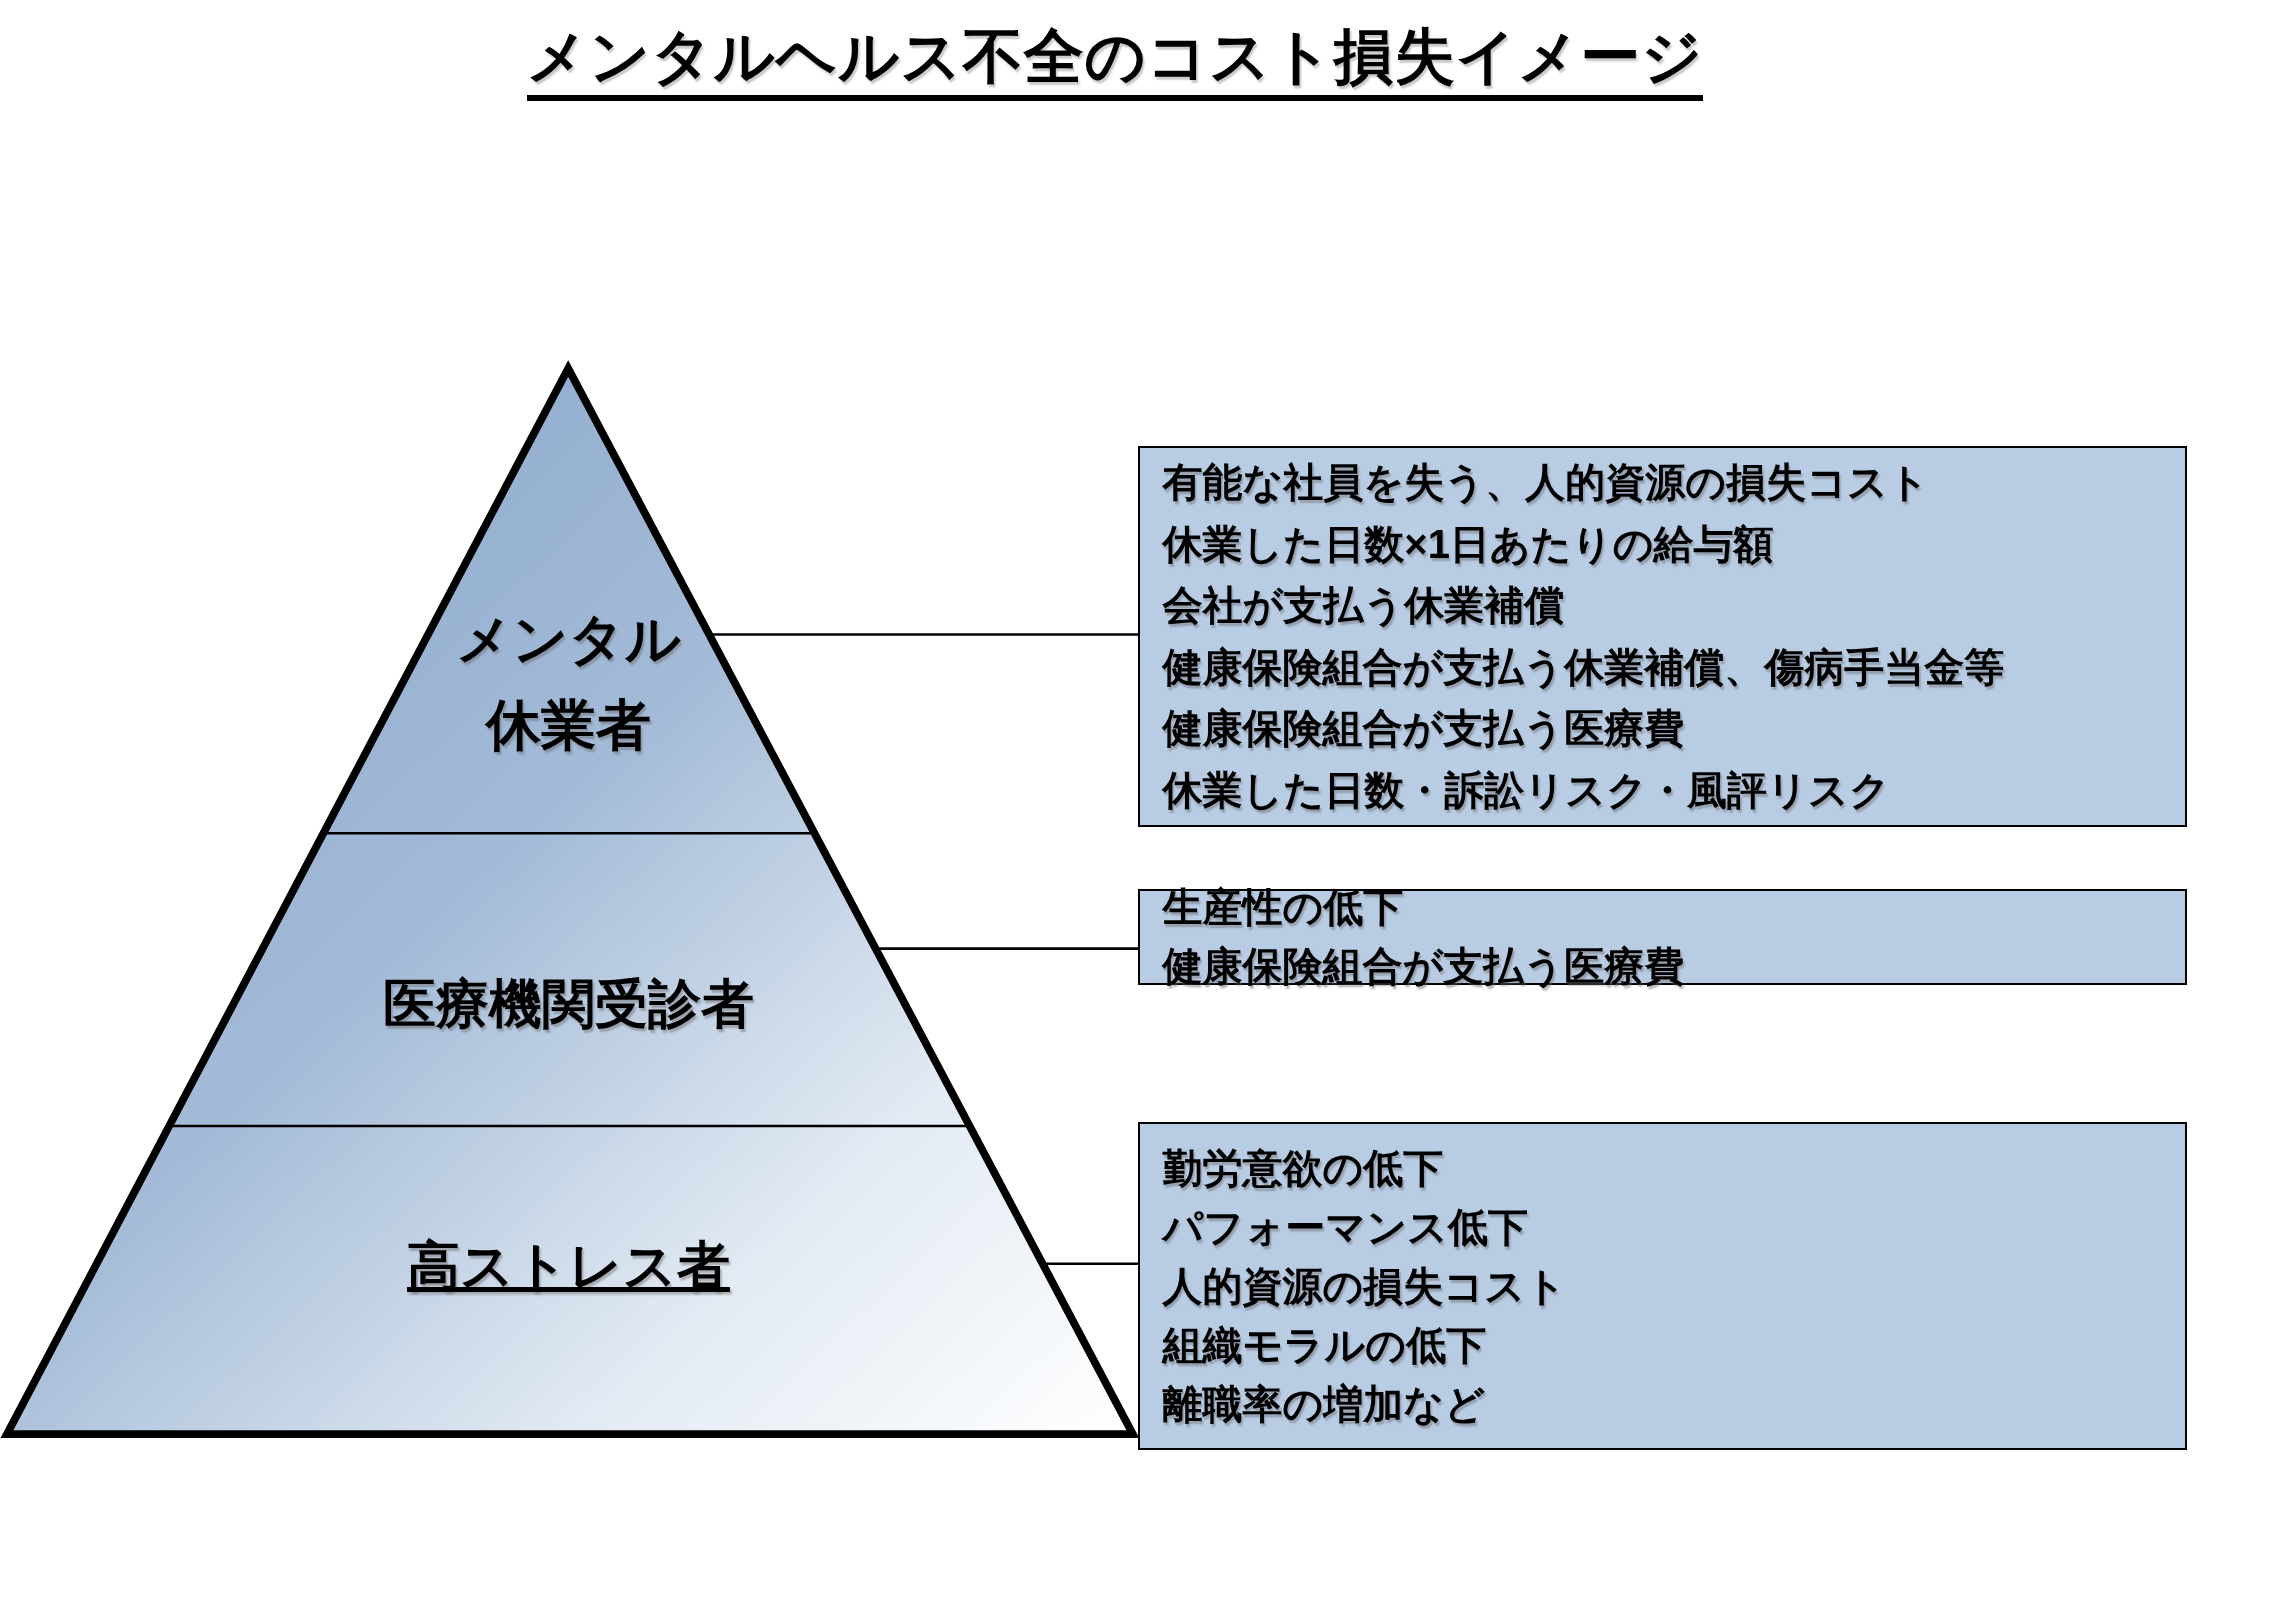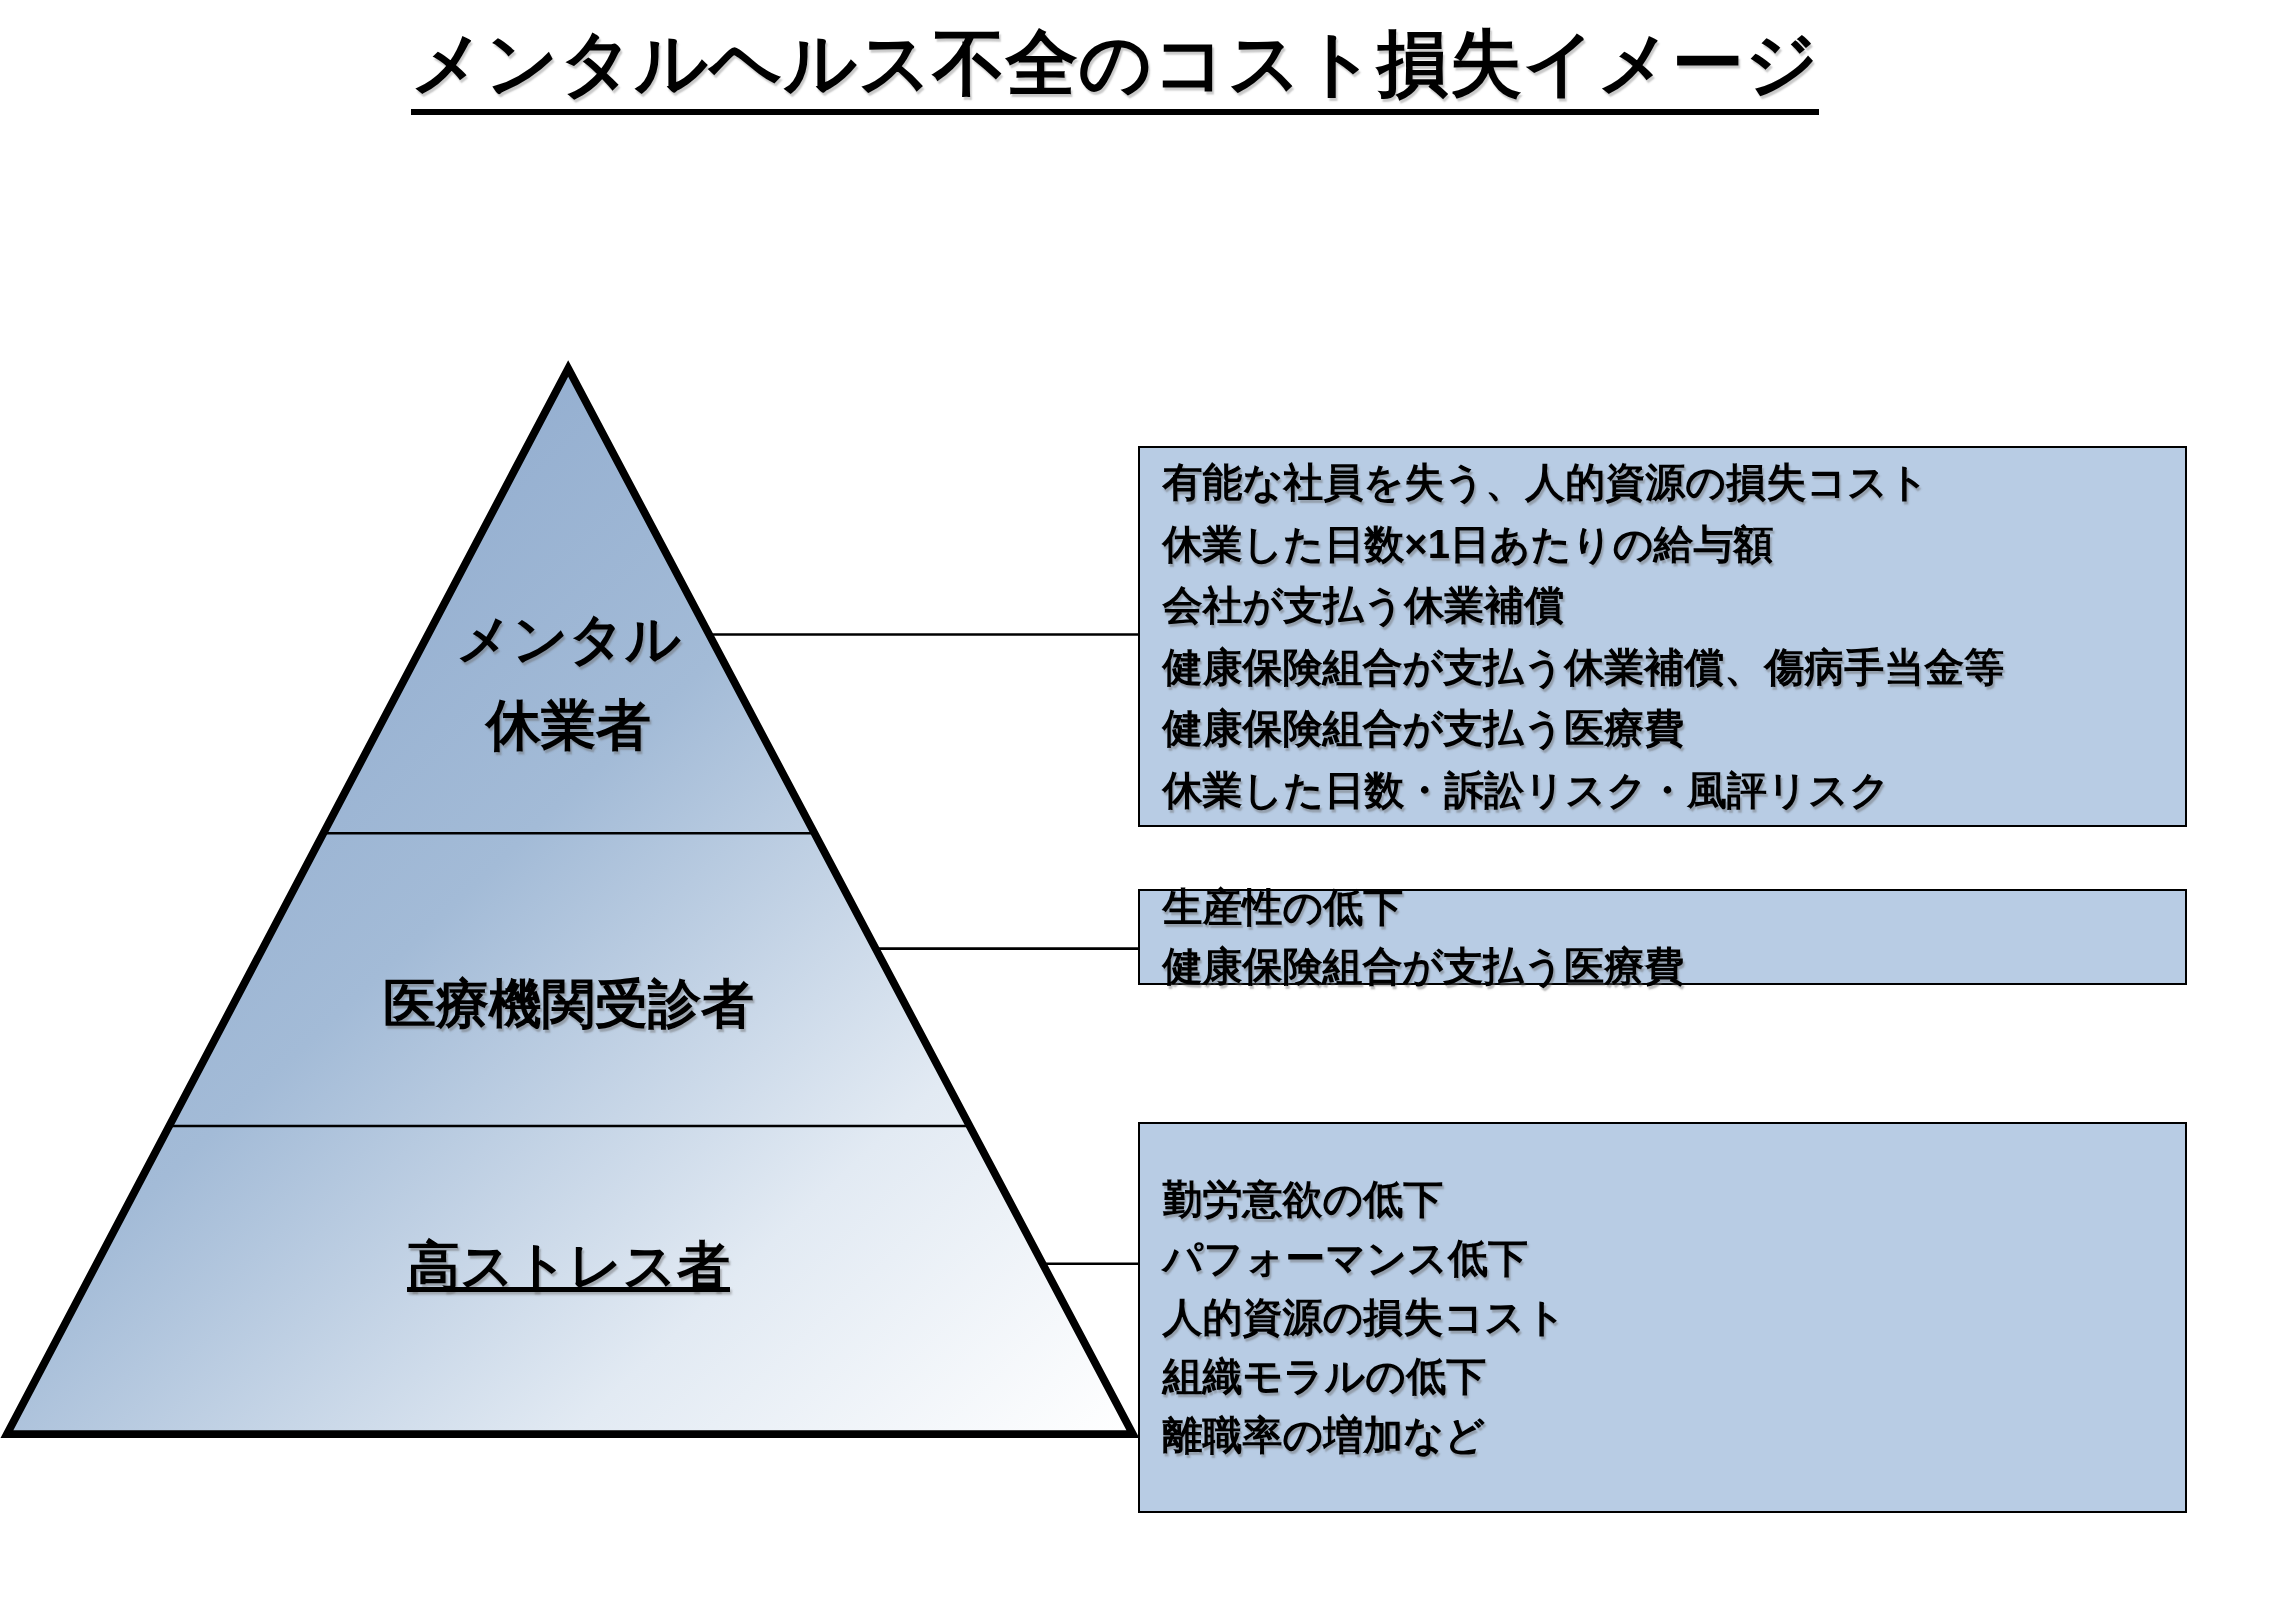--- a/index.html
+++ b/index.html
@@ -24,21 +24,21 @@
   }
   .title-wrap {
     position: absolute;
     top: 22.4px;
     left: 0;
     width: 2230px;
     text-align: center;
   }
   .title {
     display: inline-block;
-    font-size: 72px;
+    font-size: 60px;
     font-weight: bold;
     color: #000000;
     letter-spacing: 0.9px;
     line-height: 1.15;
     padding-bottom: 3.4px;
     border-bottom: 6.9px solid #000000;
     text-shadow: 1.7px 2.6px 1.7px rgba(120,120,120,0.40);
     white-space: nowrap;
   }
   .tier-label {
@@ -87,21 +87,21 @@
   .info-box .line {
     font-size: 40px;
     font-weight: bold;
     color: #000000;
     line-height: 59px;
     text-shadow: 1.7px 2.6px 1.7px rgba(105,105,105,0.45);
     white-space: nowrap;
   }
   .box-1 { top: 446px;  height: 381px; justify-content: space-between; }
   .box-2 { top: 889px; height: 96px; }
-  .box-3 { top: 1122px; height: 391px; }
+  .box-3 { top: 1122px; height: 328px; }
 </style>
 </head>
 <body>
 
 <div class="canvas">
 
   <svg class="shapes" viewBox="0 0 2666 1868" xmlns="http://www.w3.org/2000/svg">
     <defs>
       <linearGradient id="pyrGrad" x1="0" y1="0" x2="1" y2="1">
         <stop offset="0%" stop-color="#85A2C9"></stop>

